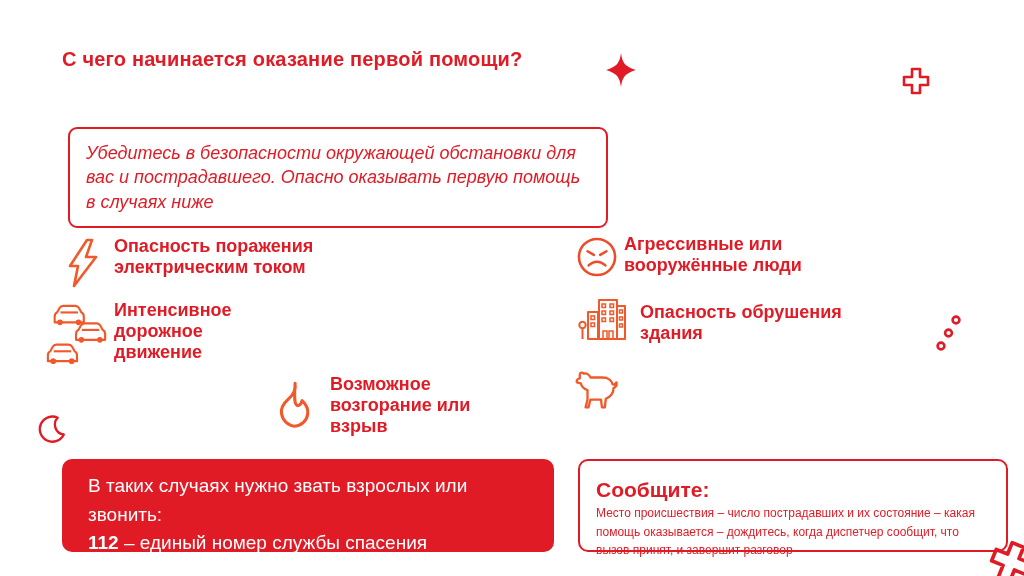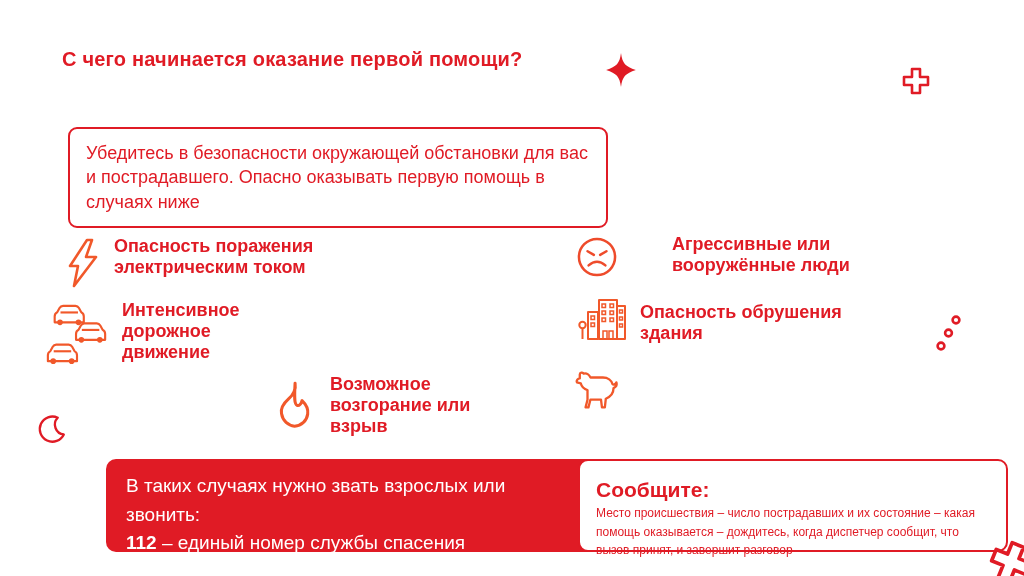--- a/index.html
+++ b/index.html
@@ -21,21 +21,21 @@
     border:2px solid var(--red);border-radius:9px;
     color:var(--red);font-size:18px;line-height:1.35;
     padding:12px 16px;box-sizing:border-box;
   }
   .hazard-label{
     color:var(--red);font-size:18px;font-weight:bold;line-height:1.18;
   }
   .icon-svg{display:block;}
   .emergency-box{
     background:var(--red);border-radius:10px;color:#ffffff;
-    font-size:19px;line-height:1.5;padding:13px 20px;box-sizing:border-box;margin-left:44px;
+    font-size:19px;line-height:1.5;padding:13px 26px;box-sizing:border-box;
   }
   .emergency-box b{font-weight:bold;}
   .report-box{
     border:2px solid var(--red);border-radius:10px;background:#fff;
     padding:16px 16px;box-sizing:border-box;color:var(--red);
   }
   .report-title{font-size:21px;font-weight:bold;line-height:1.2;}
   .report-body{font-size:12px;line-height:1.55;margin-top:2px;}
 </style>
 </head>
@@ -46,21 +46,21 @@
   <div class="abs title" style="left:62px;top:46px;width:480px;">С чего начинается оказание первой помощи?</div>
 
   <svg class="abs icon-svg" style="left:604px;top:53px;" width="34" height="34" viewBox="0 0 32 32">
     <path d="M16 0 C17.4 10 20 12.6 30 16 C20 19.4 17.4 22 16 32 C14.6 22 12 19.4 2 16 C12 12.6 14.6 10 16 0 Z" fill="#e01b25"></path>
   </svg>
 
   <svg class="abs icon-svg" style="left:901px;top:66px;" width="30" height="30" viewBox="0 0 30 30">
     <path d="M11 3 H19 V11 H27 V19 H19 V27 H11 V19 H3 V11 H11 Z" fill="none" stroke="#e01b25" stroke-width="2.6" stroke-linejoin="round"></path>
   </svg>
 
-  <div class="abs warning-box" style="left:68px;top:127px;width:540px;min-height:90px;">
+  <div class="abs warning-box" style="left:68px;top:127px;width:540px;min-height:90px;font-style:italic;">
     <span>Убедитесь в безопасности окружающей обстановки для вас и пострадавшего. Опасно оказывать первую помощь в случаях ниже</span>
   </div>
 
   <svg class="abs icon-svg" style="left:64px;top:238px;" width="38" height="50" viewBox="0 0 36 50">
     <path d="M22 2 L5 28 H13 L9 48 L31 19 H21 L27 2 Z" fill="none" stroke="#f1582a" stroke-width="2.6" stroke-linejoin="round"></path>
   </svg>
   <div class="abs hazard-label" style="left:114px;top:236px;width:260px;">Опасность поражения электрическим током</div>
 
   <svg class="abs icon-svg" style="left:44px;top:298px;" width="66" height="72" viewBox="0 0 68 66">
     <defs>
@@ -68,36 +68,36 @@
         <path d="M2 19 V13 C2 11 3 9.4 4.6 8.6 L7 4.2 C7.8 2.8 9 2 10.6 2 H23.4 C25 2 26.2 2.8 27 4.2 L29.4 8.6 C31 9.4 32 11 32 13 V19 Z"></path>
         <line x1="8" y1="8.8" x2="26" y2="8.8"></line>
         <circle cx="7.5" cy="19" r="1.8"></circle>
         <circle cx="26.5" cy="19" r="1.8"></circle>
       </g>
     </defs>
     <use href="#carShape" transform="translate(9,2)"></use>
     <use href="#carShape" transform="translate(31,20)"></use>
     <use href="#carShape" transform="translate(2,42)"></use>
   </svg>
-  <div class="abs hazard-label" style="left:114px;top:300px;width:165px;margin-left:8px;">Интенсивное дорожное движение</div>
+  <div class="abs hazard-label" style="left:114px;top:300px;width:165px;">Интенсивное дорожное движение</div>
 
   <svg class="abs icon-svg" style="left:272px;top:381px;" width="44" height="50" viewBox="0 0 40 46">
     <path d="M21 2 C22 8 20 12 15 16.5 C10 21 7.5 25 8.5 30 C9.6 36.8 14.6 41 20.5 41.6 C27 41 31.8 36.6 32.6 30.4 C33.3 25.4 31 21.4 27.4 18 C26.6 21 24.8 23.2 22.8 22.4 C20.4 21.4 20.2 16.4 21 2 Z" fill="none" stroke="#f1582a" stroke-width="2.8" stroke-linejoin="round"></path>
   </svg>
   <div class="abs hazard-label" style="left:330px;top:374px;width:150px;">Возможное возгорание или взрыв</div>
 
   <svg class="abs icon-svg" style="left:576px;top:236px;" width="42" height="42" viewBox="0 0 40 40">
     <g fill="none" stroke="#ee4b2b" stroke-width="2.4" stroke-linecap="round">
       <circle cx="20" cy="20" r="17.2"></circle>
       <line x1="11" y1="14.5" x2="17" y2="18"></line>
       <line x1="29" y1="14.5" x2="23" y2="18"></line>
       <path d="M12 28 Q20 21 28 28"></path>
     </g>
   </svg>
-  <div class="abs hazard-label" style="left:672px;top:234px;width:240px;">Агрессивные или вооружённые люди</div>
+  <div class="abs hazard-label" style="left:624px;top:234px;width:240px;">Агрессивные или вооружённые люди</div>
 
   <svg class="abs icon-svg" style="left:578px;top:296px;" width="50" height="50" viewBox="0 0 50 48">
     <g fill="none" stroke="#f1582a" stroke-width="2" stroke-linejoin="round">
       <circle cx="4.5" cy="28" r="3.2"></circle>
       <line x1="4.5" y1="31.2" x2="4.5" y2="42"></line>
       <rect x="10" y="15" width="10" height="27"></rect>
       <rect x="21" y="3" width="18" height="39"></rect>
       <rect x="39" y="9" width="8" height="33"></rect>
     </g>
     <g fill="none" stroke="#f1582a" stroke-width="1.5">

